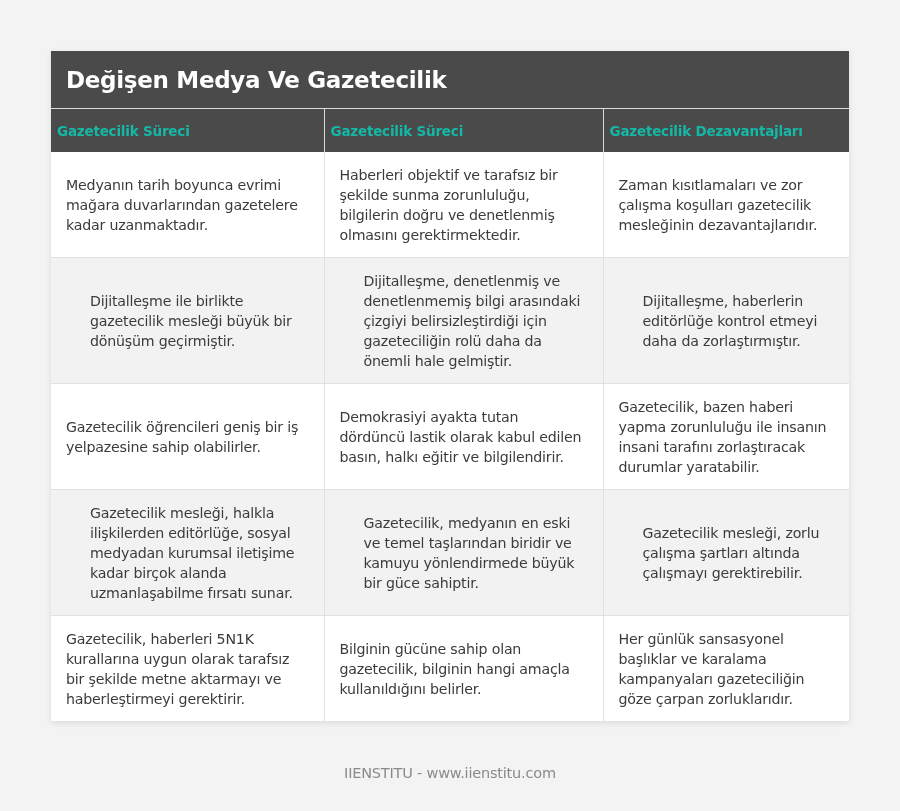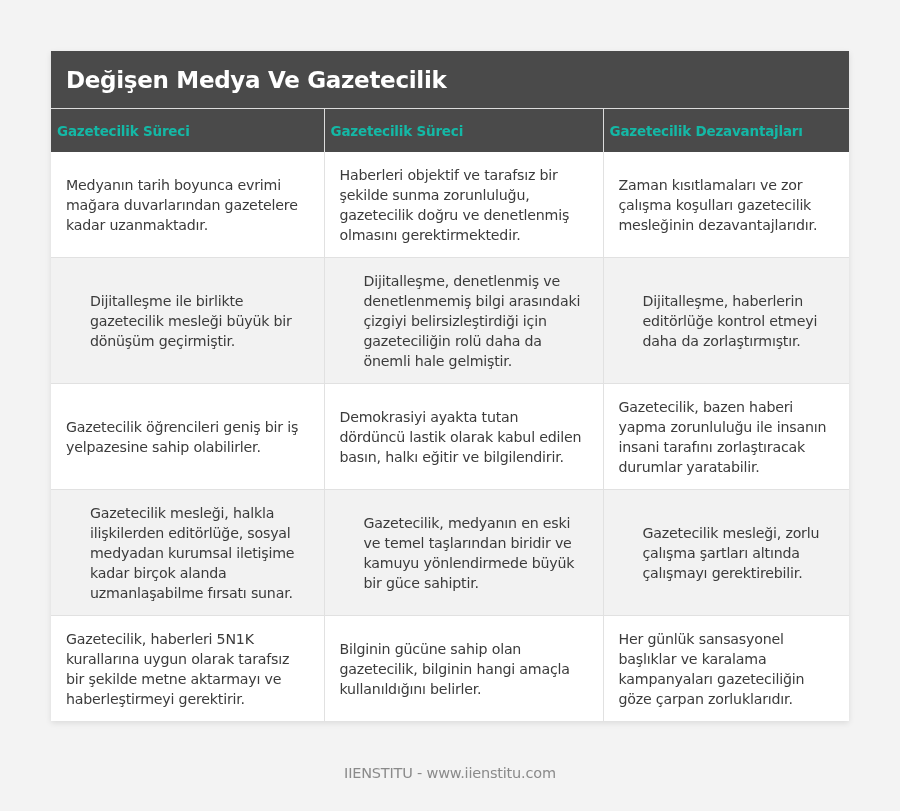--- a/index.html
+++ b/index.html
@@ -100,21 +100,21 @@
       <thead>
         <tr>
           <th>Gazetecilik Süreci</th>
           <th>Gazetecilik Süreci</th>
           <th>Gazetecilik Dezavantajları</th>
         </tr>
       </thead>
       <tbody>
         <tr class="odd r1">
           <td>Medyanın tarih boyunca evrimi mağara duvarlarından gazetelere kadar uzanmaktadır.</td>
-          <td>Haberleri objektif ve tarafsız bir şekilde sunma zorunluluğu, gazetecilik doğru ve denetlenmiş olmasını gerektirmektedir.</td>
+          <td>Haberleri objektif ve tarafsız bir şekilde sunma zorunluluğu, bilgilerin doğru ve denetlenmiş olmasını gerektirmektedir.</td>
           <td>Zaman kısıtlamaları ve zor çalışma koşulları gazetecilik mesleğinin dezavantajlarıdır.</td>
         </tr>
         <tr class="even r2">
           <td>Dijitalleşme ile birlikte gazetecilik mesleği büyük bir dönüşüm geçirmiştir.</td>
           <td>Dijitalleşme, denetlenmiş ve denetlenmemiş bilgi arasındaki çizgiyi belirsizleştirdiği için gazeteciliğin rolü daha da önemli hale gelmiştir.</td>
           <td>Dijitalleşme, haberlerin editörlüğe kontrol etmeyi daha da zorlaştırmıştır.</td>
         </tr>
         <tr class="odd r3">
           <td>Gazetecilik öğrencileri geniş bir iş yelpazesine sahip olabilirler.</td>
           <td>Demokrasiyi ayakta tutan dördüncü lastik olarak kabul edilen basın, halkı eğitir ve bilgilendirir.</td>

